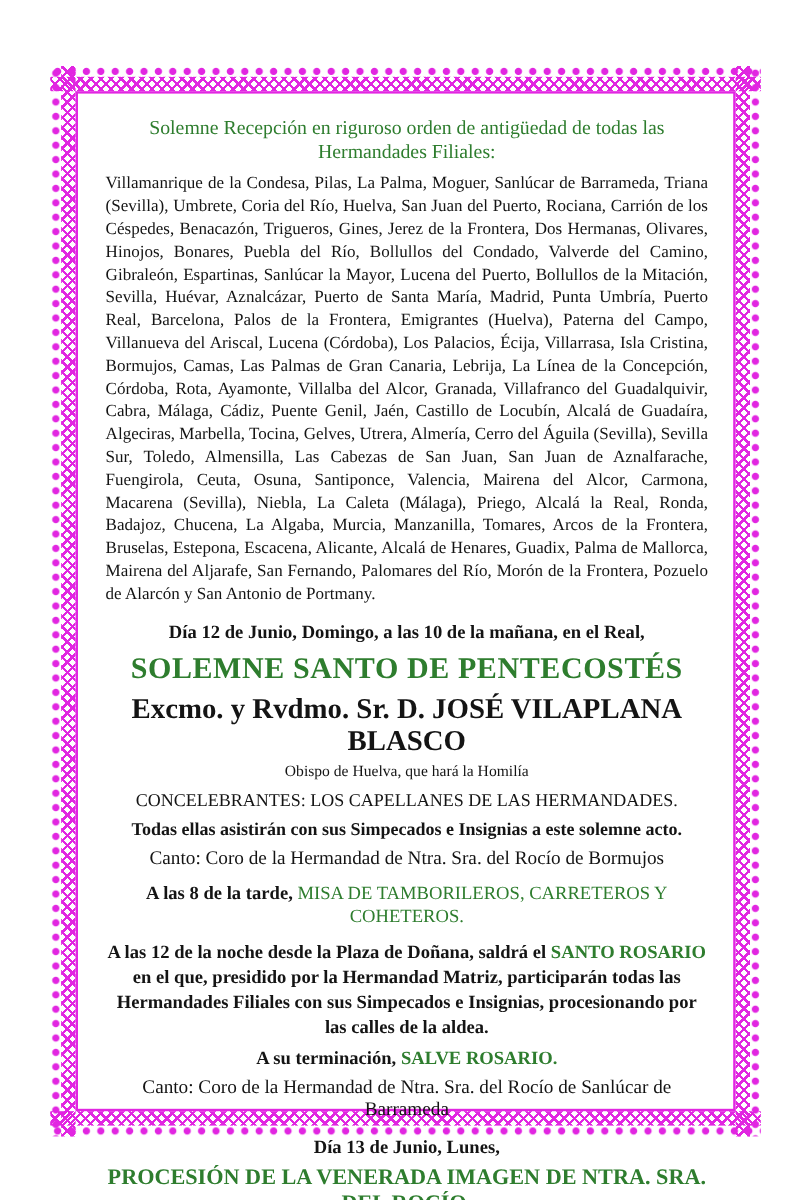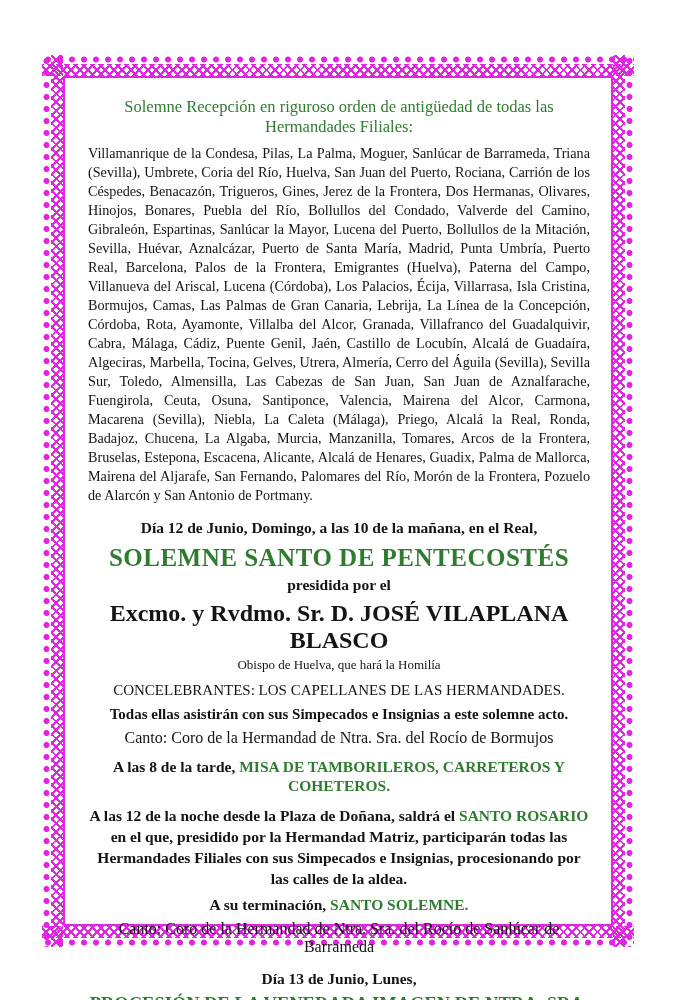--- a/index.html
+++ b/index.html
@@ -61,21 +61,21 @@
   .mt-l{margin-top:13px !important;}
   .narrow{width:88%;margin-left:auto !important;margin-right:auto !important;}
   .mass-title{font-size:25px;font-weight:bold;color:var(--green);letter-spacing:.5px;margin-top:7px !important;}
   .presided{margin-top:3px !important;}
   .bishop{font-size:24px;margin-top:6px !important;}
   .role{font-size:13px;margin-top:3px !important;}
   .concel{font-size:15px;margin-top:9px !important;}
   .attend{font-size:15px;margin-top:7px !important;}
   .choir{font-size:16px;margin-top:6px !important;font-family:Liberation Serif, serif;}
   .g{color:var(--green);font-weight:bold;}
-  .g-caps{color:var(--green);font-weight:bold;}
+  .g-caps{color:var(--green);font-weight:normal;}
   .santo{line-height:21px;margin-top:10px !important;}
   .proc-title{font-size:18.5px;font-weight:bold;color:var(--green);margin-top:6px !important;}
 </style>
 </head>
 <body>
 
 <div class="page">
 
   <div class="lace-frame">
     <div class="edge edge-h edge-top"></div>
@@ -89,37 +89,36 @@
 
     <p class="heading">Solemne Recepción en riguroso orden de antigüedad de todas las Hermandades Filiales:</p>
 
     <p class="towns">Villamanrique de la Condesa, Pilas, La Palma, Moguer, Sanlúcar de Barrameda, Triana (Sevilla), Umbrete, Coria del Río, Huelva, San Juan del Puerto, Rociana, Carrión de los Céspedes, Benacazón, Trigueros, Gines, Jerez de la Frontera, Dos Hermanas, Olivares, Hinojos, Bonares, Puebla del Río, Bollullos del Condado, Valverde del Camino, Gibraleón, Espartinas, Sanlúcar la Mayor, Lucena del Puerto, Bollullos de la Mitación, Sevilla, Huévar, Aznalcázar, Puerto de Santa María, Madrid, Punta Umbría, Puerto Real, Barcelona, Palos de la Frontera, Emigrantes (Huelva), Paterna del Campo, Villanueva del Ariscal, Lucena (Córdoba), Los Palacios, Écija, Villarrasa, Isla Cristina, Bormujos, Camas, Las Palmas de Gran Canaria, Lebrija, La Línea de la Concepción, Córdoba, Rota, Ayamonte, Villalba del Alcor, Granada, Villafranco del Guadalquivir, Cabra, Málaga, Cádiz, Puente Genil, Jaén, Castillo de Locubín, Alcalá de Guadaíra, Algeciras, Marbella, Tocina, Gelves, Utrera, Almería, Cerro del Águila (Sevilla), Sevilla Sur, Toledo, Almensilla, Las Cabezas de San Juan, San Juan de Aznalfarache, Fuengirola, Ceuta, Osuna, Santiponce, Valencia, Mairena del Alcor, Carmona, Macarena (Sevilla), Niebla, La Caleta (Málaga), Priego, Alcalá la Real, Ronda, Badajoz, Chucena, La Algaba, Murcia, Manzanilla, Tomares, Arcos de la Frontera, Bruselas, Estepona, Escacena, Alicante, Alcalá de Henares, Guadix, Palma de Mallorca, Mairena del Aljarafe, San Fernando, Palomares del Río, Morón de la Frontera, Pozuelo de Alarcón y San Antonio de Portmany.</p>
 
 
     <p class="line b mt-l">Día 12 de Junio, Domingo, a las 10 de la mañana, en el Real,</p>
 
     <p class="mass-title">SOLEMNE SANTO DE PENTECOSTÉS</p>
 
-    <p class="line b presided">presidida por el</p>
 
     <p class="bishop b">Excmo. y Rvdmo. Sr. D. JOSÉ VILAPLANA BLASCO</p>
 
     <p class="role">Obispo de Huelva, que hará la Homilía</p>
 
     <p class="concel">CONCELEBRANTES: LOS CAPELLANES DE LAS HERMANDADES.</p>
 
     <p class="attend b">Todas ellas asistirán con sus Simpecados e Insignias a este solemne acto.</p>
 
     <p class="choir">Canto: Coro de la Hermandad de Ntra. Sra. del Rocío de Bormujos</p>
 
     <p class="line mt-m"><span class="b">A las 8 de la tarde, </span><span class="g-caps">MISA DE TAMBORILEROS, CARRETEROS Y COHETEROS.</span></p>
 
     <p class="line b santo"><span>A las 12 de la noche desde la Plaza de Doñana, saldrá el </span><span class="g">SANTO ROSARIO</span><span> en el que, presidido por la Hermandad Matriz, participarán todas las Hermandades Filiales con sus Simpecados e Insignias, procesionando por las calles de la aldea.</span></p>
 
-    <p class="line b mt-s"><span>A su terminación, </span><span class="g">SANTO SOLEMNE.</span></p>
+    <p class="line b mt-s"><span>A su terminación, </span><span class="g">SALVE ROSARIO.</span></p>
 
     <p class="choir">Canto: Coro de la Hermandad de Ntra. Sra. del Rocío de Sanlúcar de Barrameda</p>
 
     <p class="line b mt-l">Día 13 de Junio, Lunes,</p>
 
     <p class="proc-title">PROCESIÓN DE LA VENERADA IMAGEN DE NTRA. SRA. DEL ROCÍO,</p>
 
   </div>
 </div>
 

